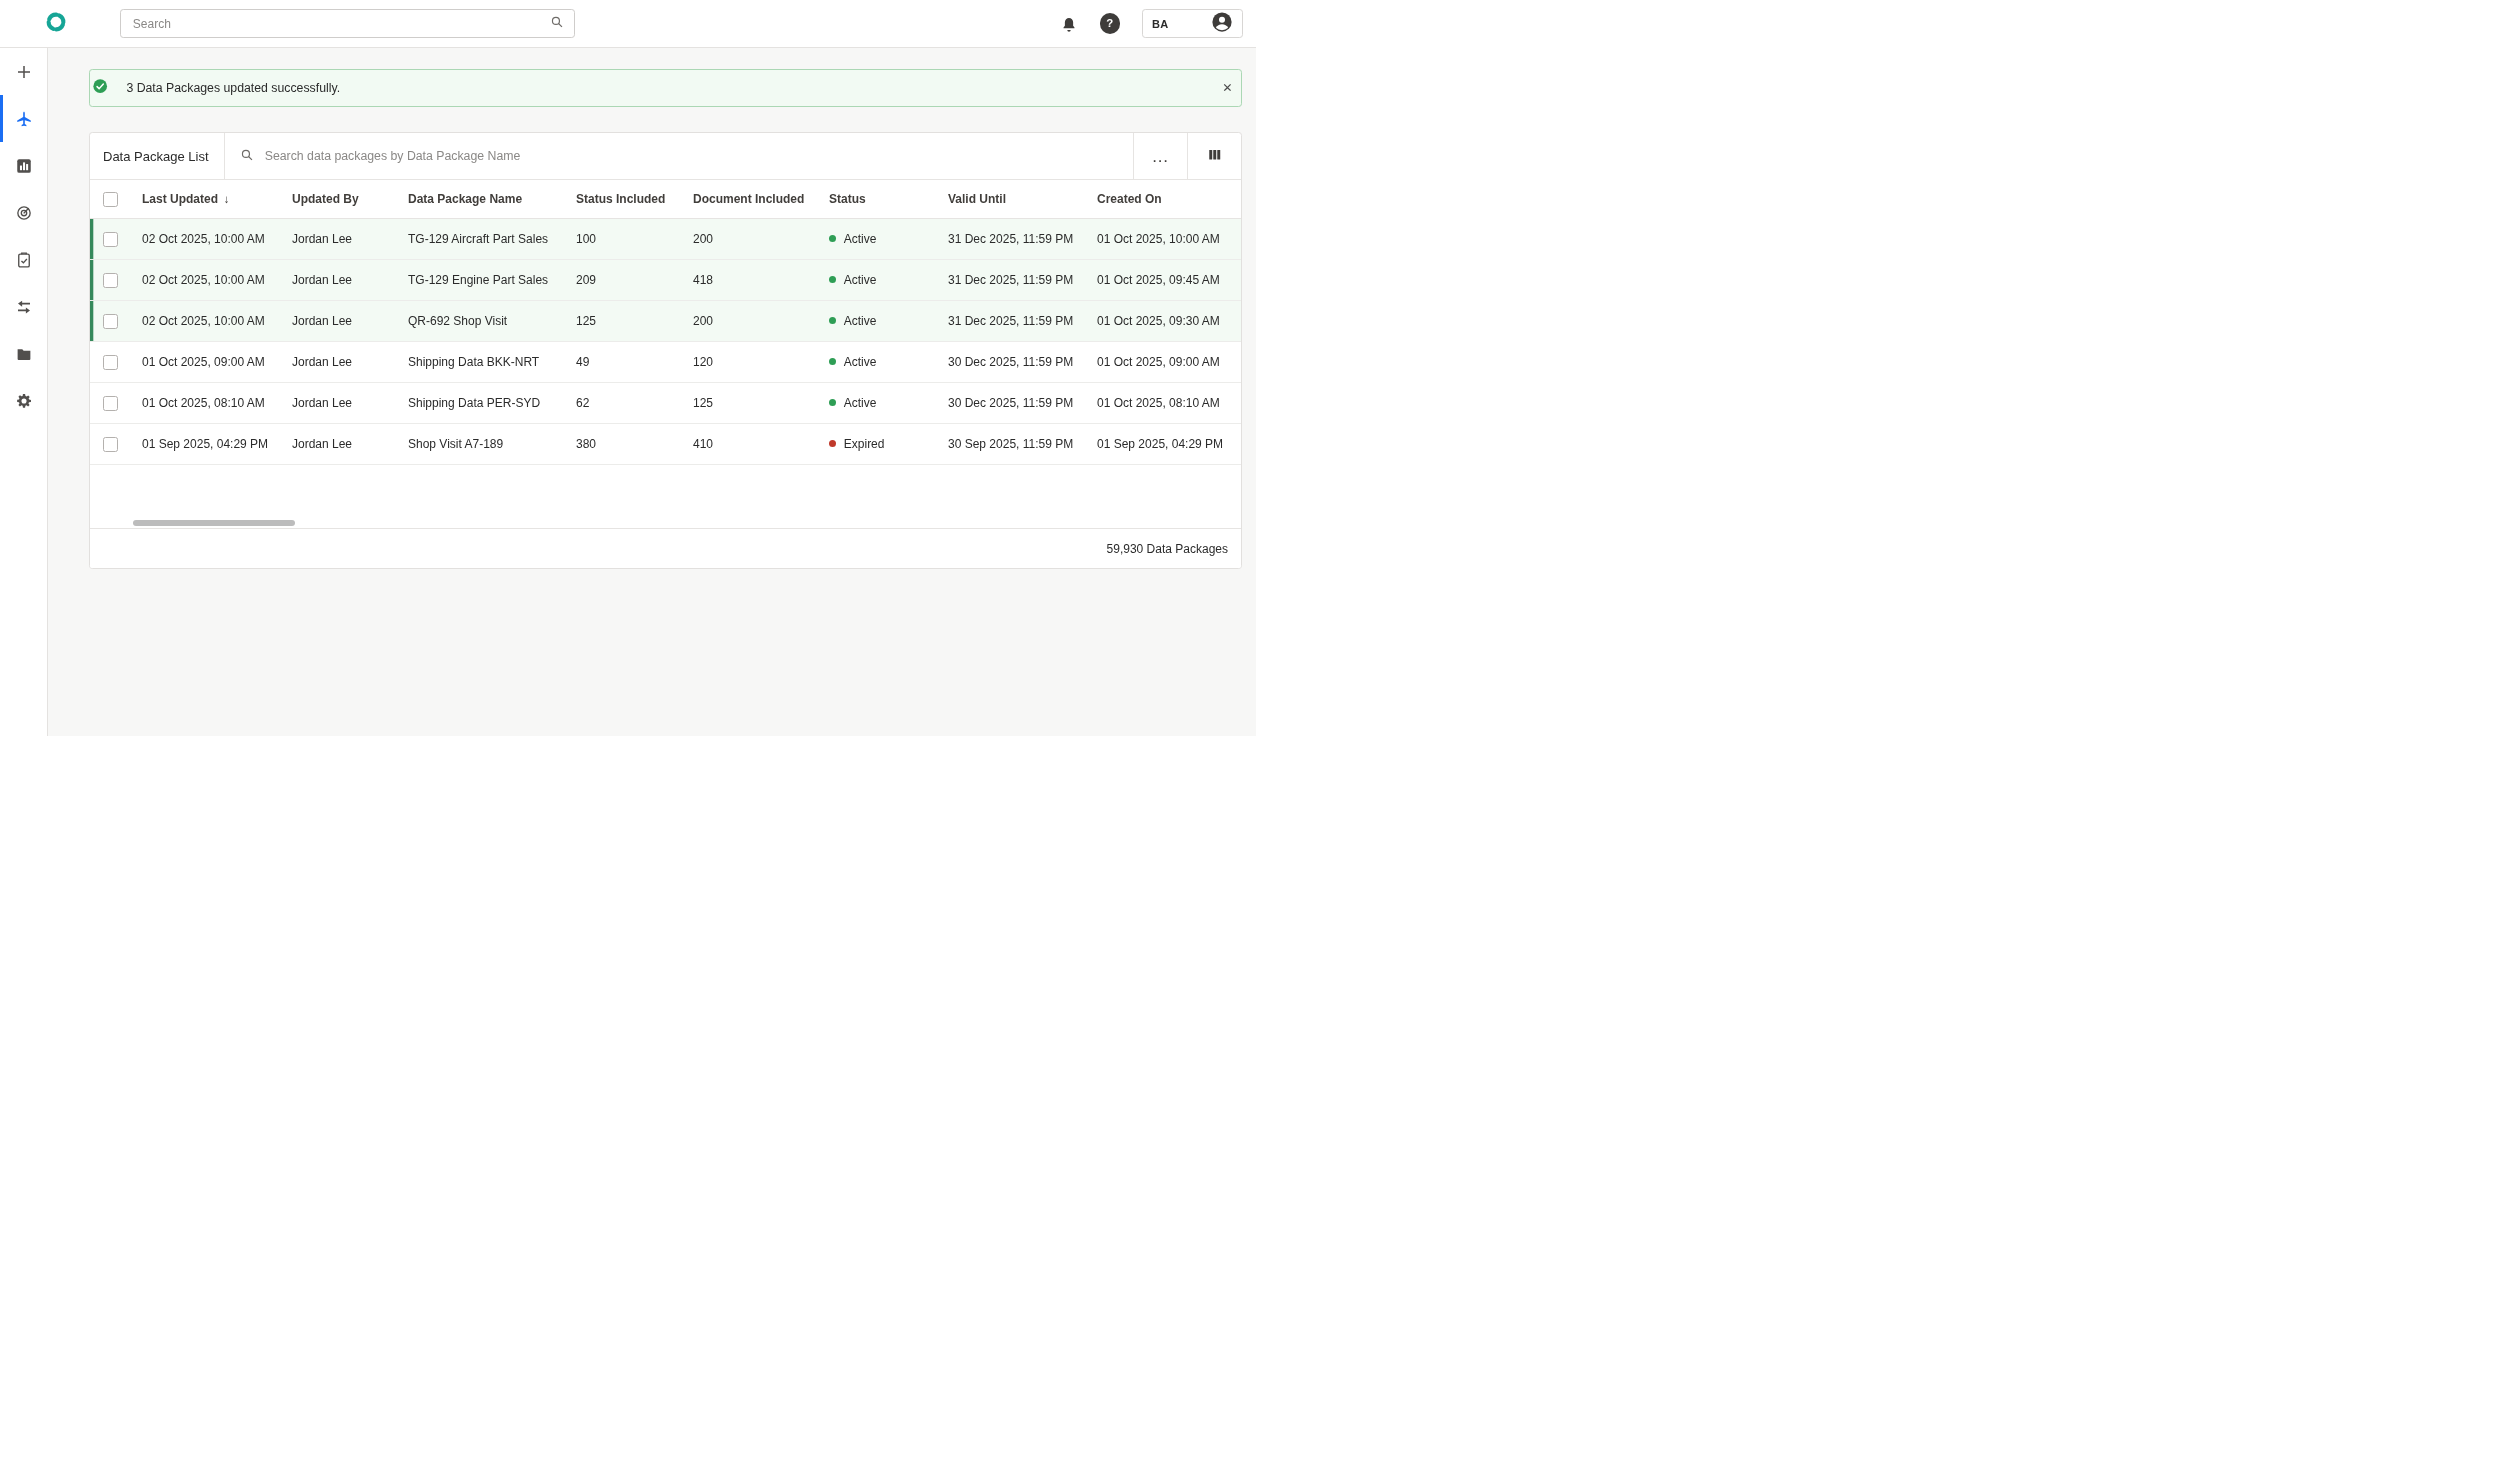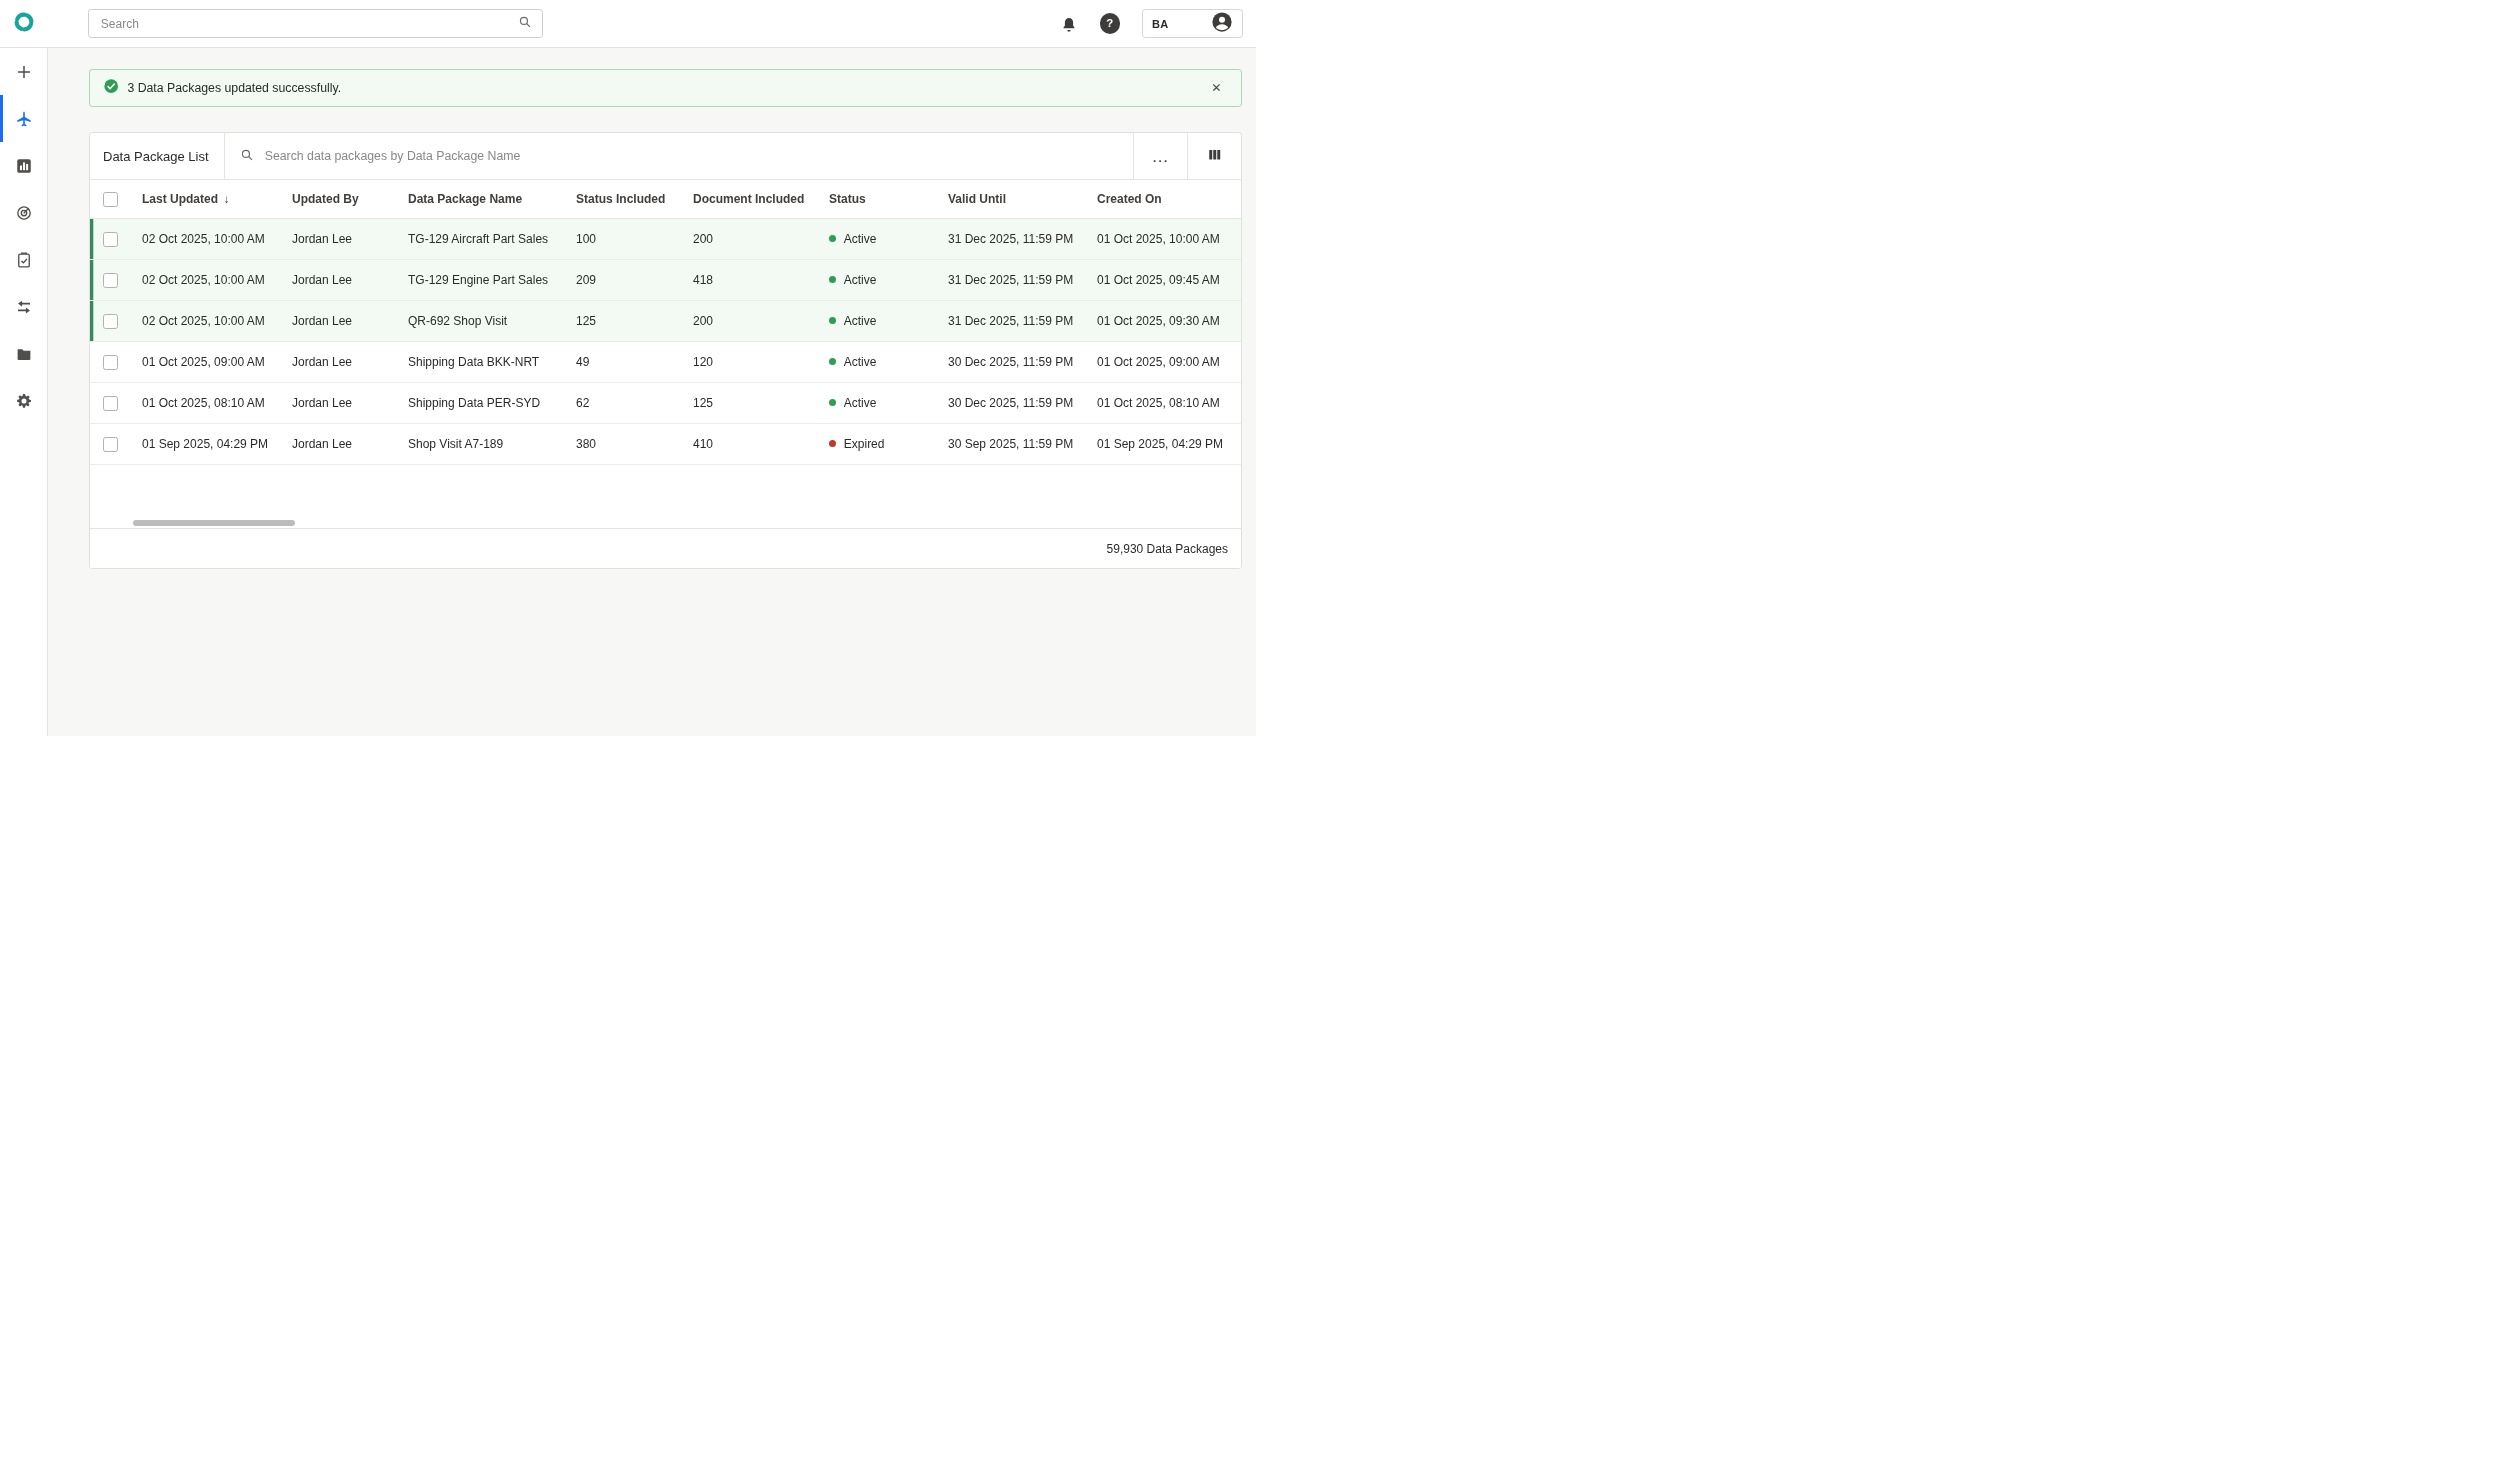--- a/index.html
+++ b/index.html
@@ -1,19 +1,19 @@
 <!DOCTYPE html>
 <html style="font-size:13px"><head>
 <meta charset="utf-8">
 <style>
   html,body{margin:0;padding:0;background:#fff;font-family:"Liberation Sans",sans-serif;}
   .app{width:1256px;height:736px;display:flex;flex-direction:column;overflow:hidden;background:#fff;}
 
   
-  .topbar{height:47px;flex:0 0 47px;display:flex;align-items:center;background:#fff;border-bottom:0.8px solid #e4e2e0;}
+  .topbar{height:47px;flex:0 0 47px;display:flex;align-items:center;background:#fff;border-bottom:0.8px solid #e4e2e0;padding-left:32px;}
   .logo-box{width:47px;display:flex;align-items:center;justify-content:center;}
   .topbar-search{margin-left:41px;width:455px;height:29px;border:0.8px solid #cfcdcb;border-radius:3.3px;display:flex;align-items:center;padding:0 9.8px;background:#fff;box-sizing:border-box;}
   .topbar-search input{border:none;outline:none;flex:1;font-size:12px;font-family:inherit;color:#2b2b2b;background:transparent;}
   .topbar-search input::placeholder{color:#8a8886;}
   .topbar-right{margin-left:auto;display:flex;align-items:center;gap:22px;padding-right:13px;}
   .help-circle{width:20.4px;height:20.4px;border-radius:50%;background:#3e3c3a;color:#fff;display:flex;align-items:center;justify-content:center;font-size:11.4px;font-weight:700;}
   .user-chip{width:101px;height:29px;border:0.8px solid #d8d6d4;border-radius:3.3px;display:flex;align-items:center;justify-content:space-between;padding:0 9px;box-sizing:border-box;cursor:pointer;}
   .user-chip .initials{font-size:11px;font-weight:700;color:#2b2b2b;letter-spacing:0.2px;}
   .tb-icon{display:flex;align-items:center;cursor:pointer;}
 
@@ -29,21 +29,21 @@
   .main{flex:1;background:#f7f7f6;padding:0 14px 0 41px;overflow:hidden;}
   .page-header{display:flex;justify-content:space-between;align-items:flex-start;margin-top:33px;}
   .page-header h1{margin:0;font-size:22px;font-weight:400;color:#1f1d1b;}
   .page-header p{margin:9px 0 0;font-size:12.3px;color:#54514d;}
   .btn-primary{background:#1b6ef3;color:#fff;border:none;border-radius:3.3px;height:28px;padding:0 14px;font-size:12px;font-family:inherit;cursor:pointer;margin-top:1.6px;}
 
   .tab-bar{display:flex;margin-top:24.5px;border-bottom:0.8px solid #e0dedc;}
   .tab{padding:0 18px;height:34px;display:flex;align-items:center;font-size:12.3px;color:#3e3c3a;cursor:pointer;}
   .tab.active{color:#1b6ef3;font-weight:500;box-shadow:inset 0 -2.5px 0 #1b6ef3;}
 
-  .banner{margin-top:21px;background:#f2faf3;border:0.8px solid #abd7b4;border-radius:3.3px;height:38px;display:flex;align-items:center;padding:0 13px;gap:8px;box-sizing:border-box;}
+  .banner{margin-top:21px;background:#f2faf3;border:0.8px solid #abd7b4;border-radius:3.3px;height:38px;display:flex;align-items:center;padding:0 2px;gap:18px;box-sizing:border-box;}
   .banner-text{font-size:12.3px;color:#2b2b2b;}
   .banner-close{margin-left:auto;font-size:12.3px;color:#4a4a4a;cursor:pointer;padding:3.3px 6.5px;}
 
   
   .card{margin-top:25px;background:#fff;border:0.8px solid #e2e0de;border-radius:3.3px;overflow:hidden;}
   .card-head{display:flex;align-items:stretch;height:46px;border-bottom:0.8px solid #e6e4e2;}
   .card-head h2{width:134px;box-sizing:border-box;margin:0;padding:0 13px;display:flex;align-items:center;font-size:13px;font-weight:500;color:#2b2b2b;white-space:nowrap;}
   .card-search{flex:1;border-left:0.8px solid #e6e4e2;display:flex;align-items:center;padding:0 14.7px;gap:9px;}
   .card-search input{border:none;outline:none;flex:1;font-size:12.3px;font-family:inherit;color:#2b2b2b;background:transparent;}
   .card-search input::placeholder{color:#8a8886;}

